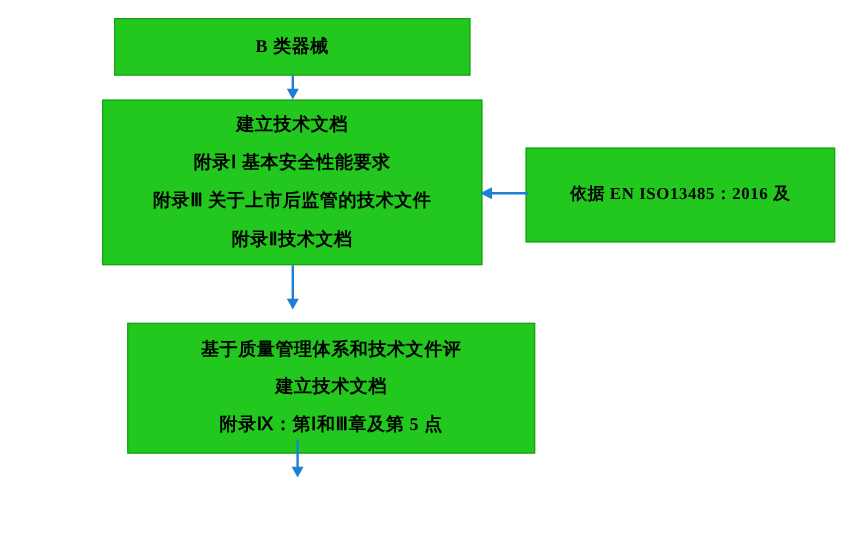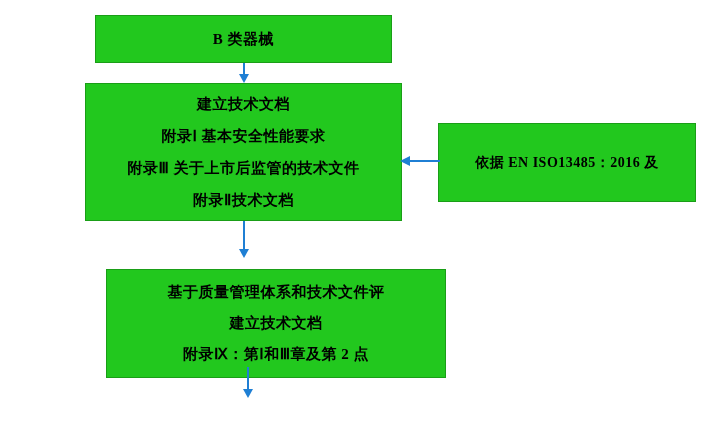--- a/index.html
+++ b/index.html
@@ -117,21 +117,21 @@
   <div class="arrow" id="arrow-3" style="left:236px; top:221px;">
     <svg width="16" height="38" viewBox="0 0 16 38">
       <line x1="8" y1="0" x2="8" y2="31" stroke="#1f7fd4" stroke-width="2"></line>
       <polygon points="8,37 3,28 13,28" fill="#1f7fd4"></polygon>
     </svg>
   </div>
 
   <div class="node" id="node-conformity">
     <span class="line">基于质量管理体系和技术文件评</span>
     <span class="line">建立技术文档</span>
-    <span class="line">附录Ⅸ：第Ⅰ和Ⅲ章及第 2 点</span>
+    <span class="line">附录Ⅸ：第Ⅰ和Ⅲ章及第 5 点</span>
   </div>
 
   <div class="arrow" id="arrow-4" style="left:240px; top:367px;">
     <svg width="16" height="32" viewBox="0 0 16 32">
       <line x1="8" y1="0" x2="8" y2="25" stroke="#1f7fd4" stroke-width="2"></line>
       <polygon points="8,31 3,22 13,22" fill="#1f7fd4"></polygon>
     </svg>
   </div>
 
 

